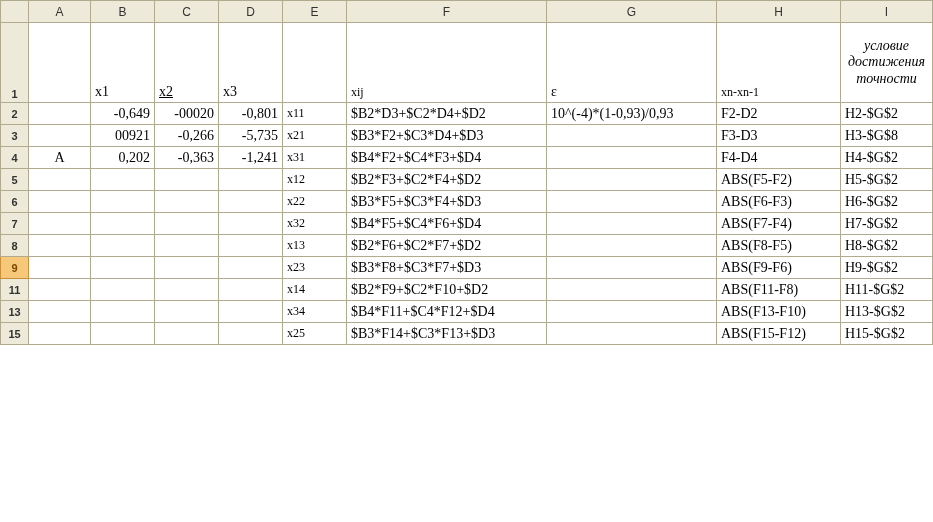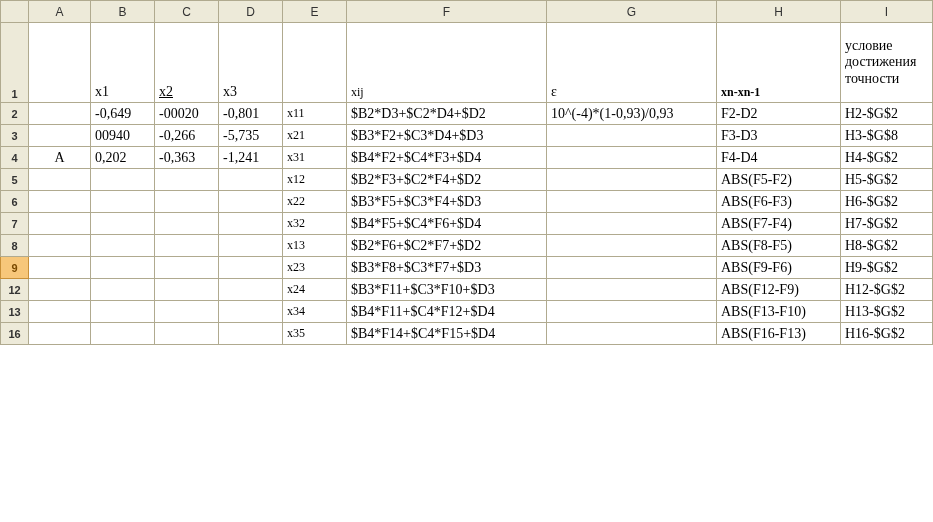--- a/index.html
+++ b/index.html
@@ -37,25 +37,25 @@
     font-family: Arial, sans-serif;
     font-size: 11px;
     font-weight: bold;
     text-align: center;
     color: #333;
     width: 28px;
   }
   th.colhead { height: 18px; }
   th.corner { background:#edead9; width:28px; }
   td { background: #fff; text-align: left; }
-  td.num { }
+  td.num { text-align: right; }
   td.center { text-align: center; }
   tr.hrow th.rowhead, tr.hrow td { height: 80px; }
   .hdr { vertical-align: bottom; }
-  .wrap { white-space: normal; line-height:1.15; }
+  .wrap { white-space: normal; text-align: center; line-height:1.15;font-style:italic; }
   .small { font-size: 12px; margin-left: 23px; }
   .sel th.rowhead { background:#f7c77a; color:#7a4a00; border:1px solid #c89038; }
   col.cRow { width:28px; }
   col.cA { width:62px; }
   col.cB { width:64px; }
   col.cC { width:64px; }
   col.cD { width:64px; }
   col.cE { width:64px; }
   col.cF { width:200px; }
   col.cG { width:170px; }
@@ -95,39 +95,39 @@
   <tbody id="tbody">
       <tr class="hrow">
         <th class="rowhead hdr">1</th>
         <td></td>
         <td class="hdr" style="vertical-align: bottom;">x1</td>
         <td class="hdr" style="vertical-align: bottom; text-decoration: underline;">x2</td>
         <td class="hdr" style="vertical-align: bottom;">x3</td>
         <td></td>
         <td class="hdr small" style="vertical-align: bottom;">xij</td>
         <td class="hdr" style="vertical-align: bottom;">ε</td>
-        <td class="hdr small" style="vertical-align: bottom; font-weight: bold;">xn-xn-1</td>
+        <td class="hdr small" style="vertical-align: bottom;">xn-xn-1</td>
         <td class="wrap" style="vertical-align: middle;">условие достижения точности</td>
       </tr>
       <tr>
         <th class="rowhead">2</th>
         <td class="center"></td>
         <td class="num">-0,649</td>
         <td class="num">-00020</td>
         <td class="num">-0,801</td>
         <td class="small">x11</td>
         <td>$B2*D3+$C2*D4+$D2</td>
         <td>10^(-4)*(1-0,93)/0,93</td>
         <td>F2-D2</td>
         <td>H2-$G$2</td>
       </tr>
       <tr>
         <th class="rowhead">3</th>
         <td class="center"></td>
-        <td class="num">00940</td>
+        <td class="num">00921</td>
         <td class="num">-0,266</td>
         <td class="num">-5,735</td>
         <td class="small">x21</td>
         <td>$B3*F2+$C3*D4+$D3</td>
         <td></td>
         <td>F3-D3</td>
         <td>H3-$G$8</td>
       </tr>
       <tr>
         <th class="rowhead">4</th>
@@ -195,49 +195,49 @@
         <td></td>
         <td></td>
         <td></td>
         <td class="small">x23</td>
         <td>$B3*F8+$C3*F7+$D3</td>
         <td></td>
         <td>ABS(F9-F6)</td>
         <td>H9-$G$2</td>
       </tr>
       <tr>
-        <th class="rowhead">12</th>
-        <td class="center"></td>
-        <td></td>
-        <td></td>
-        <td></td>
-        <td class="small">x24</td>
-        <td>$B3*F11+$C3*F10+$D3</td>
-        <td></td>
-        <td>ABS(F12-F9)</td>
-        <td>H12-$G$2</td>
+        <th class="rowhead">11</th>
+        <td class="center"></td>
+        <td></td>
+        <td></td>
+        <td></td>
+        <td class="small">x14</td>
+        <td>$B2*F9+$C2*F10+$D2</td>
+        <td></td>
+        <td>ABS(F11-F8)</td>
+        <td>H11-$G$2</td>
       </tr>
       <tr>
         <th class="rowhead">13</th>
         <td class="center"></td>
         <td></td>
         <td></td>
         <td></td>
         <td class="small">x34</td>
         <td>$B4*F11+$C4*F12+$D4</td>
         <td></td>
         <td>ABS(F13-F10)</td>
         <td>H13-$G$2</td>
       </tr>
       <tr>
-        <th class="rowhead">16</th>
-        <td class="center"></td>
-        <td></td>
-        <td></td>
-        <td></td>
-        <td class="small">x35</td>
-        <td>$B4*F14+$C4*F15+$D4</td>
-        <td></td>
-        <td>ABS(F16-F13)</td>
-        <td>H16-$G$2</td>
+        <th class="rowhead">15</th>
+        <td class="center"></td>
+        <td></td>
+        <td></td>
+        <td></td>
+        <td class="small">x25</td>
+        <td>$B3*F14+$C3*F13+$D3</td>
+        <td></td>
+        <td>ABS(F15-F12)</td>
+        <td>H15-$G$2</td>
       </tr>
     </tbody>
 </table>
 
 </body></html>

